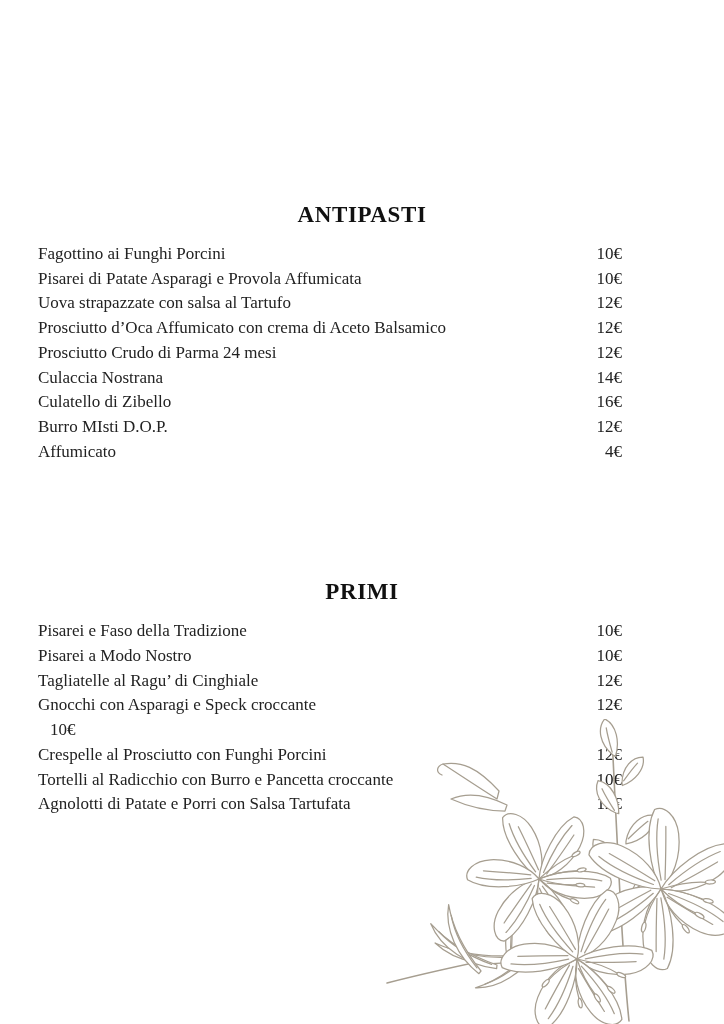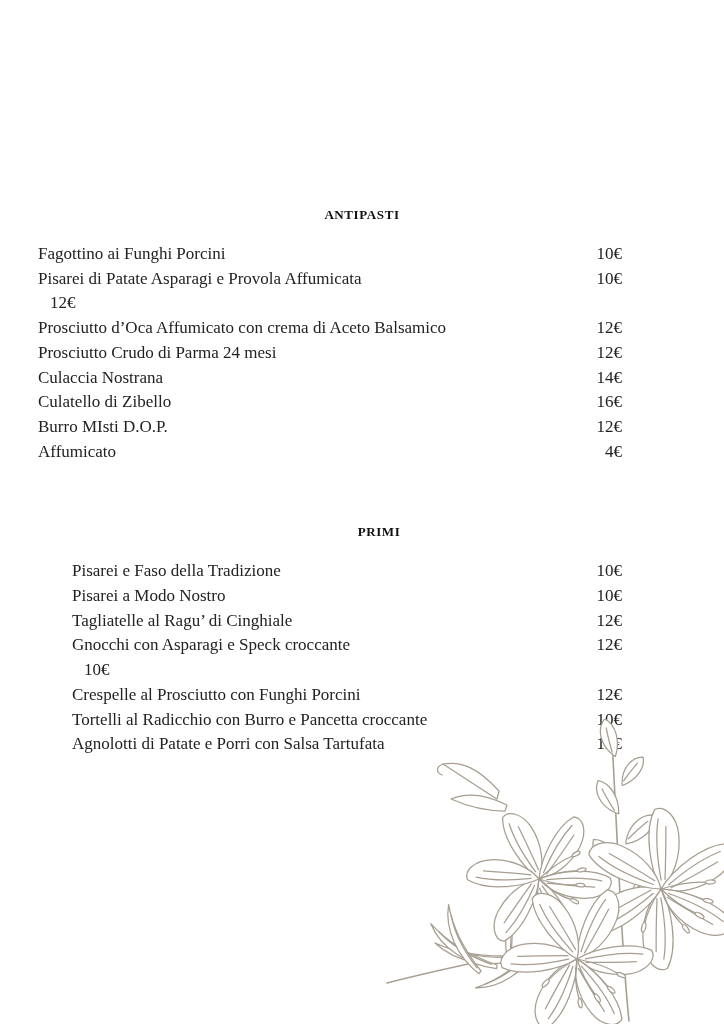--- a/index.html
+++ b/index.html
@@ -18,23 +18,23 @@
     overflow:hidden;
     font-family:"Liberation Serif","DejaVu Serif",serif;
     color:var(--text);
   }
   .menu{
     position:absolute;
     left:0;right:0;top:0;
     z-index:1;
   }
   .menu-section:nth-child(1){margin-top:203px;}
-  .menu-section:nth-child(2){margin-top:56px;padding-left:34px;}
+  .menu-section:nth-child(2){margin-top:116px;}
   .section-title{
-    font-size:13px;
+    font-size:23px;
     line-height:24px;
     font-weight:bold;
     letter-spacing:0.6px;
     text-align:center;
     color:var(--title);
     margin-bottom:15px;
   }
   .items{list-style:none;}
   .row{
     display:flex;
@@ -68,20 +68,21 @@
     <span class="dish">Fagottino ai Funghi Porcini</span>
     <span class="price">10€</span>
   </li>
 
   <li class="row">
     <span class="dish">Pisarei di Patate Asparagi e Provola Affumicata</span>
     <span class="price">10€</span>
   </li>
 
   <li class="row">
+    <span class="dish">Uova strapazzate con salsa al Tartufo</span>
     <span class="price">12€</span>
   </li>
 
   <li class="row">
     <span class="dish">Prosciutto d’Oca Affumicato con crema di Aceto Balsamico</span>
     <span class="price">12€</span>
   </li>
 
   <li class="row">
     <span class="dish">Prosciutto Crudo di Parma 24 mesi</span>

